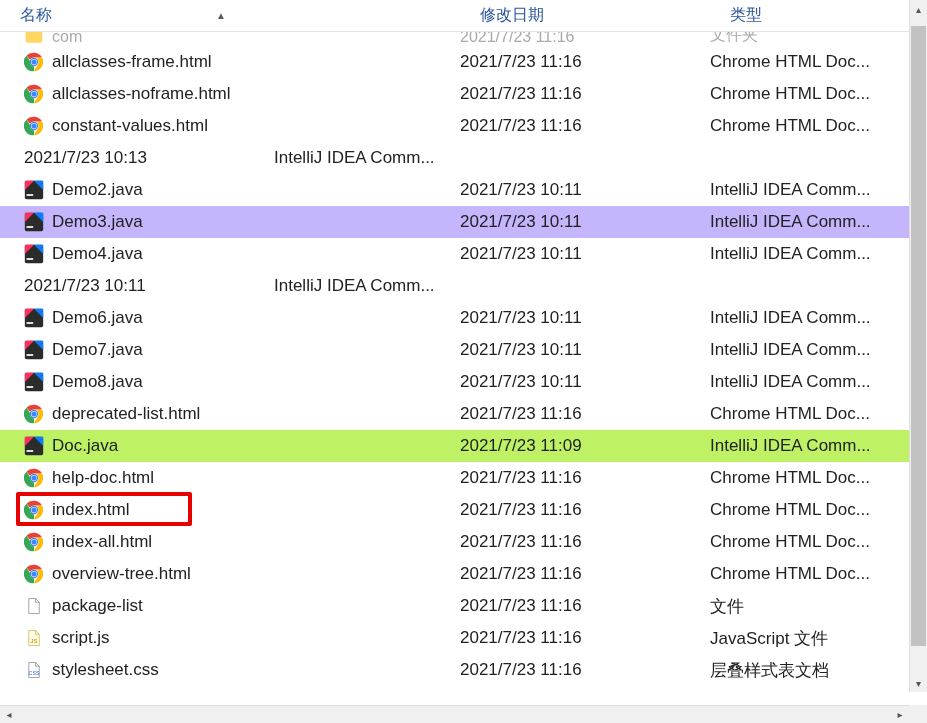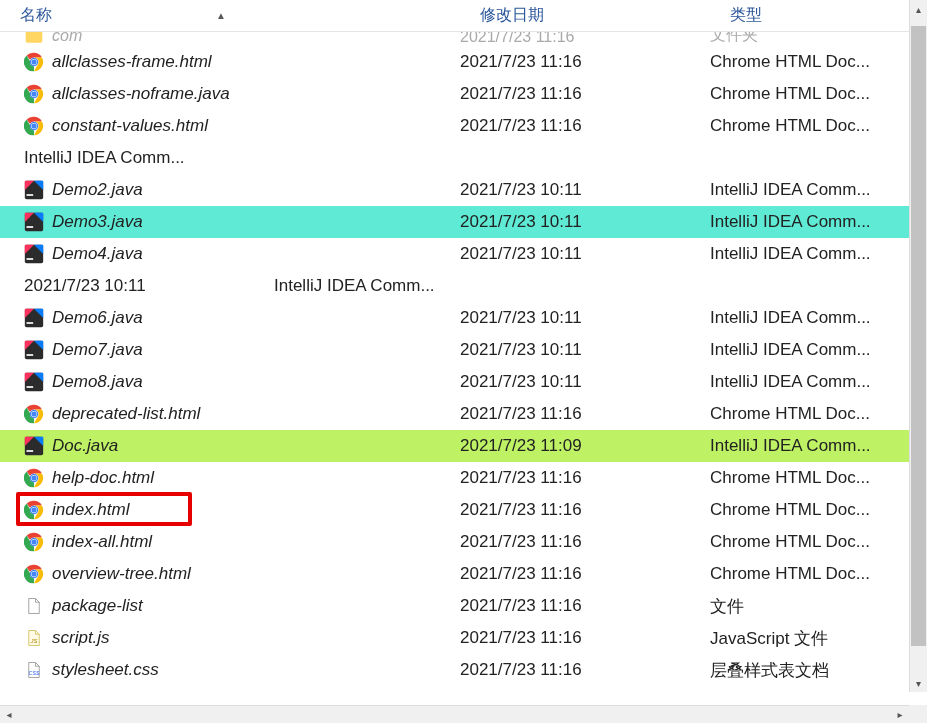--- a/index.html
+++ b/index.html
@@ -50,30 +50,29 @@
   .row.partial-top .cell-name,
   .row.partial-top .cell-date,
   .row.partial-top .cell-type {
     color: #aaa;
     font-size: 16px;
   }
   .row.selected {
     background: #bef264;
   }
   .row.hover {
-    background: #5eead4;
+    background: #c4b5fd;
   }
   .cell-name {
     width: 436px;
     display: flex;
-    align-items: center;
+    align-items: flex-end;
     gap: 8px;
     font-size: 17px;
     color: #222;
-    font-style: italic;
   }
   .cell-date {
     width: 250px;
     font-size: 17px;
     color: #222;
   }
   .cell-type {
     flex: 1;
     font-size: 17px;
     color: #222;
@@ -220,21 +219,21 @@
             <svg viewBox="0 0 24 24" width="20" height="20">
               <circle cx="12" cy="12" r="11" fill="#fff"></circle>
               <path d="M12 1a11 11 0 0 1 9.5 5.5H12a5.5 5.5 0 0 0-4.76 2.75L3.2 4.2A10.96 10.96 0 0 1 12 1z" fill="#EA4335"></path>
               <path d="M21.5 6.5A11 11 0 0 1 12 23l4.76-8.25A5.5 5.5 0 0 0 12 6.5h9.5z" fill="#FBBC05"></path>
               <path d="M12 23A11 11 0 0 1 3.2 4.2l4.04 7A5.5 5.5 0 0 0 12 17.5L12 23z" fill="#34A853"></path>
               <circle cx="12" cy="12" r="5" fill="#4285F4"></circle>
               <circle cx="12" cy="12" r="3.5" fill="#fff"></circle>
               <circle cx="12" cy="12" r="3" fill="#4285F4"></circle>
             </svg>
           </span>
-          <span>allclasses-noframe.java</span>
+          <span>allclasses-noframe.html</span>
         </div>
         <div class="cell-date">2021/7/23 11:16</div>
         <div class="cell-type">Chrome HTML Doc...</div>
       </div>
       <div class="row">
         <div class="cell-name">
           <span class="icon">
             <svg viewBox="0 0 24 24" width="20" height="20">
               <circle cx="12" cy="12" r="11" fill="#fff"></circle>
               <path d="M12 1a11 11 0 0 1 9.5 5.5H12a5.5 5.5 0 0 0-4.76 2.75L3.2 4.2A10.96 10.96 0 0 1 12 1z" fill="#EA4335"></path>
@@ -244,20 +243,21 @@
               <circle cx="12" cy="12" r="3.5" fill="#fff"></circle>
               <circle cx="12" cy="12" r="3" fill="#4285F4"></circle>
             </svg>
           </span>
           <span>constant-values.html</span>
         </div>
         <div class="cell-date">2021/7/23 11:16</div>
         <div class="cell-type">Chrome HTML Doc...</div>
       </div>
       <div class="row">
+        <div class="cell-date">2021/7/23 10:13</div>
         <div class="cell-type">IntelliJ IDEA Comm...</div>
       </div>
       <div class="row">
         <div class="cell-name">
           <span class="icon">
             <svg viewBox="0 0 24 24" width="20" height="20">
               <rect x="1" y="1" width="22" height="22" rx="2" fill="#2b2b2b"></rect>
               <rect x="3" y="17" width="8" height="2" fill="#fff"></rect>
               <path d="M1 1 L12 1 L1 12 Z" fill="#fe315d"></path>
               <path d="M23 1 L12 1 L23 12 Z" fill="#087cfa"></path>

